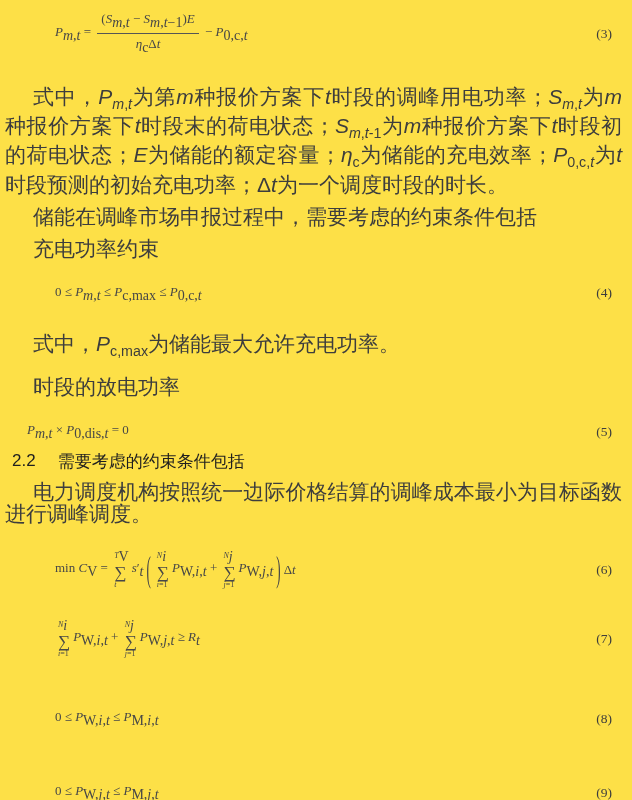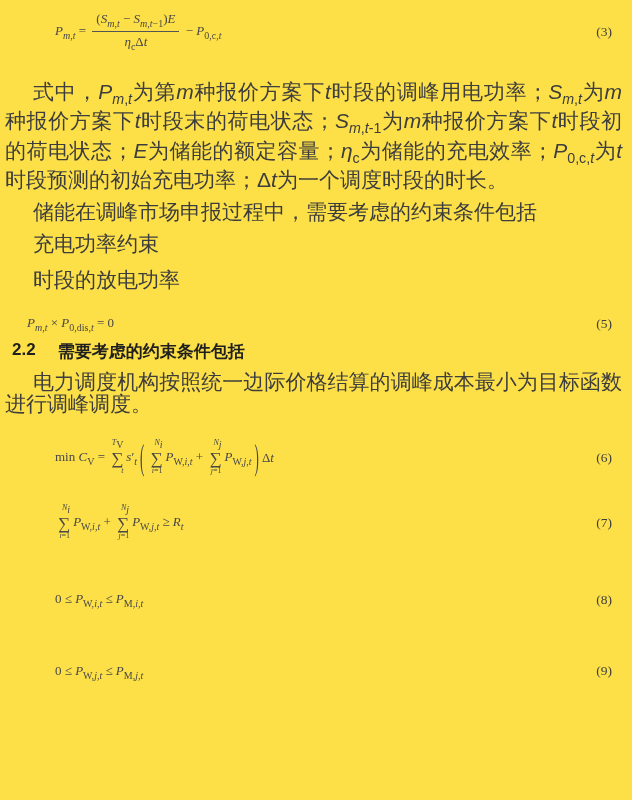--- a/index.html
+++ b/index.html
@@ -20,61 +20,61 @@
     text-indent:28px;
     text-align:justify;
     color:#3d3d3d;
   }
   .para i{font-style:italic;}
   .para sub{font-size:0.68em;}
   
   .section-heading{
     margin:8px 10px 0 12px;
     font-size:17px;
-    font-weight:bold;
+    font-weight:normal;
     color:#1f1f1f;
     display:flex;
-    align-items:flex-start;
+    align-items:center;
   }
   .sec-num{margin-right:22px;}
   
   .eq-row{
     display:flex;
     align-items:center;
     padding-left:55px;
     padding-right:20px;
   }
   .eq{
     flex:1;
     font-family:"Liberation Serif",serif;
     font-size:13px;
     color:#474747;
     display:inline-flex;
     align-items:center;
     flex-wrap:nowrap;
   }
   .eq i{font-style:italic;}
-  .eq sub{font-size:10px;}
+  .eq sub{font-size:14px;}
   .eq-num{
     font-family:"Liberation Serif",serif;
     font-size:13.5px;
     color:#3d3d3d;
     margin-left:10px;
   }
   .ms{display:inline-block;white-space:pre;}
   
   .mfrac{
     display:inline-flex;flex-direction:column;align-items:center;
     vertical-align:middle;margin:0 3px;text-align:center;line-height:1.35;
   }
   .mnum{padding:0 4px 1px;border-bottom:1px solid #555;}
   .mden{padding-top:1px;}
   
   .msum{
-    display:inline-flex;flex-direction:column;align-items:flex-end;
+    display:inline-flex;flex-direction:column;align-items:flex-start;
     vertical-align:middle;margin:0 3px;line-height:1;
   }
   .mtop,.mbot{font-size:8px;line-height:1.1;}
   .msig{font-size:17px;line-height:1;font-style:normal;}
   
   .mgroup{display:inline-flex;align-items:center;}
   .minner{display:inline-flex;align-items:center;}
   .bigp{
     display:inline-block;font-style:normal;
     transform:scaleY(2.7);
@@ -113,21 +113,28 @@
       </span>
     <span class="eq-num">(3)</span>
   </div>
 
   <p class="para m-p1">式中，<i>P</i><sub><i>m</i>,<i>t</i></sub>为第<i>m</i>种报价方案下<i>t</i>时段的调峰用电功率；<i>S</i><sub><i>m</i>,<i>t</i></sub>为<i>m</i>种报价方案下<i>t</i>时段末的荷电状态；<i>S</i><sub><i>m</i>,<i>t</i>-1</sub>为<i>m</i>种报价方案下<i>t</i>时段初的荷电状态；<i>E</i>为储能的额定容量；<i>η</i><sub>c</sub>为储能的充电效率；<i>P</i><sub>0,c,<i>t</i></sub>为<i>t</i>时段预测的初始充电功率；Δ<i>t</i>为一个调度时段的时长。</p>
 
   <p class="para m-p2">储能在调峰市场申报过程中，需要考虑的约束条件包括</p>
 
   <p class="para m-p3">充电功率约束</p>
 
-
+  <div class="eq-row m-eq4">
+    <span class="eq">
+        <span class="ms">0 ≤ <i>P</i><sub><i>m</i>,<i>t</i></sub> ≤ <i>P</i><sub>c,max</sub> ≤ <i>P</i><sub>0,c,<i>t</i></sub></span>
+      </span>
+    <span class="eq-num">(4)</span>
+  </div>
+
+  <p class="para m-p4">式中，<i>P</i><sub>c,max</sub>为储能最大允许充电功率。</p>
 
   <p class="para m-p5">时段的放电功率</p>
 
   <div class="eq-row m-eq5">
     <span class="eq">
         <span class="ms"><i>P</i><sub><i>m</i>,<i>t</i></sub> × <i>P</i><sub>0,dis,<i>t</i></sub> = 0</span>
       </span>
     <span class="eq-num">(5)</span>
   </div>
 

